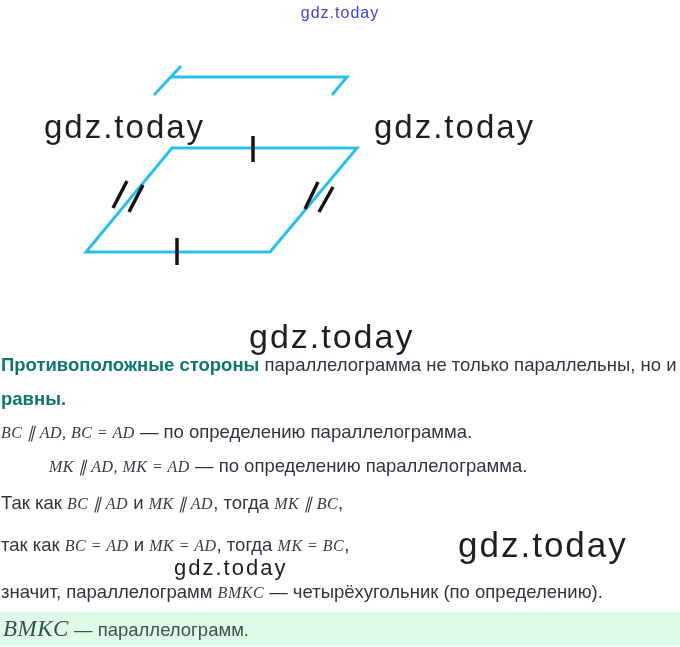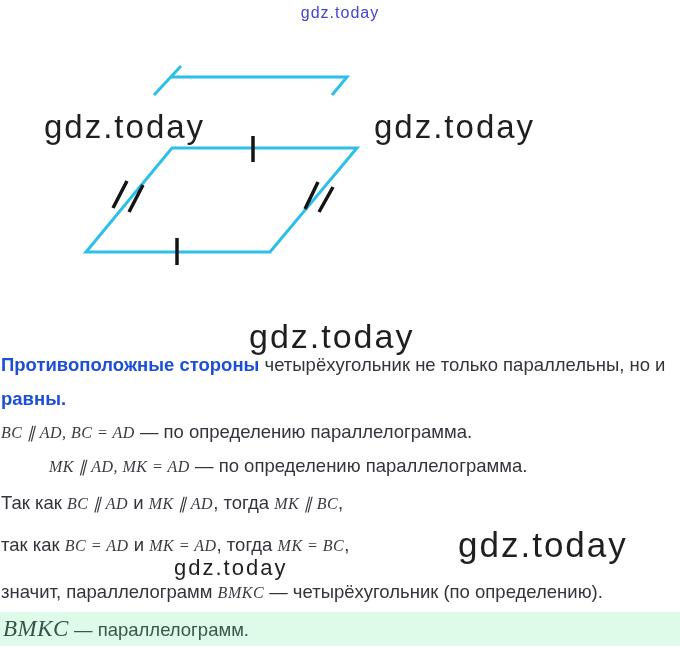--- a/index.html
+++ b/index.html
@@ -26,21 +26,21 @@
     position:absolute;left:1px;white-space:nowrap;
     color:#34343c;font-size:18.5px;line-height:1.2;
   }
   .line-1{top:354px;}
   .line-2{top:388px;}
   .line-3{top:421px;}
   .line-4{top:455px;margin-left:48px;}
   .line-5{top:492px;}
   .line-6{top:534px;}
   .line-7{top:581px;}
-  .seg-bold{font-weight:700;color:#1d4ed8;margin-top:19px;}
+  .seg-bold{font-weight:700;color:#0f766e;margin-top:19px;}
   .seg-math{
     font-family:"Liberation Serif",serif;font-style:italic;
     font-size:16px;color:#3a3a42;letter-spacing:0.5px;
   }
   
   .conclusion{
     position:absolute;top:612px;left:0;width:680px;height:34px;
     background:#defae9;
   }
   .conclusion-line{
@@ -65,21 +65,21 @@
     <path d="M318,127 L305,154 M333,132 L319,157" stroke-width="3.5" stroke="#141414"></path>
   </svg>
 
   <div class="wm wm-left">gdz.today</div>
   <div class="wm wm-right">gdz.today</div>
   <div class="wm wm-center">gdz.today</div>
   <div class="wm wm-inline-lg">gdz.today</div>
   <div class="wm wm-inline-sm">gdz.today</div>
 
   <div id="solution-lines">
-      <div class="line line-1"><span class="seg-bold">Противоположные стороны</span><span class="seg-text"> четырёхугольник не только параллельны, но и</span></div>
+      <div class="line line-1"><span class="seg-bold">Противоположные стороны</span><span class="seg-text"> параллелограмма не только параллельны, но и</span></div>
       <div class="line line-2"><span class="seg-bold">равны.</span></div>
       <div class="line line-3"><span class="seg-math">BC ∥ AD, BC = AD</span><span class="seg-text"> — по определению параллелограмма.</span></div>
       <div class="line line-4"><span class="seg-math">MK ∥ AD, MK = AD</span><span class="seg-text"> — по определению параллелограмма.</span></div>
       <div class="line line-5"><span class="seg-text">Так как </span><span class="seg-math">BC ∥ AD</span><span class="seg-text"> и </span><span class="seg-math">MK ∥ AD</span><span class="seg-text">, тогда </span><span class="seg-math">MK ∥ BC</span><span class="seg-text">,</span></div>
       <div class="line line-6"><span class="seg-text">так как </span><span class="seg-math">BC = AD</span><span class="seg-text"> и </span><span class="seg-math">MK = AD</span><span class="seg-text">, тогда </span><span class="seg-math">MK = BC</span><span class="seg-text">,</span></div>
       <div class="line line-7"><span class="seg-text">значит, параллелограмм </span><span class="seg-math">BMKC</span><span class="seg-text"> — четырёхугольник (по определению).</span></div>
     </div>
 
   <div class="conclusion">
     <div class="conclusion-line" id="conclusion-line"><span class="seg-math">BMKC</span><span class="seg-text"> — параллелограмм.</span></div>

